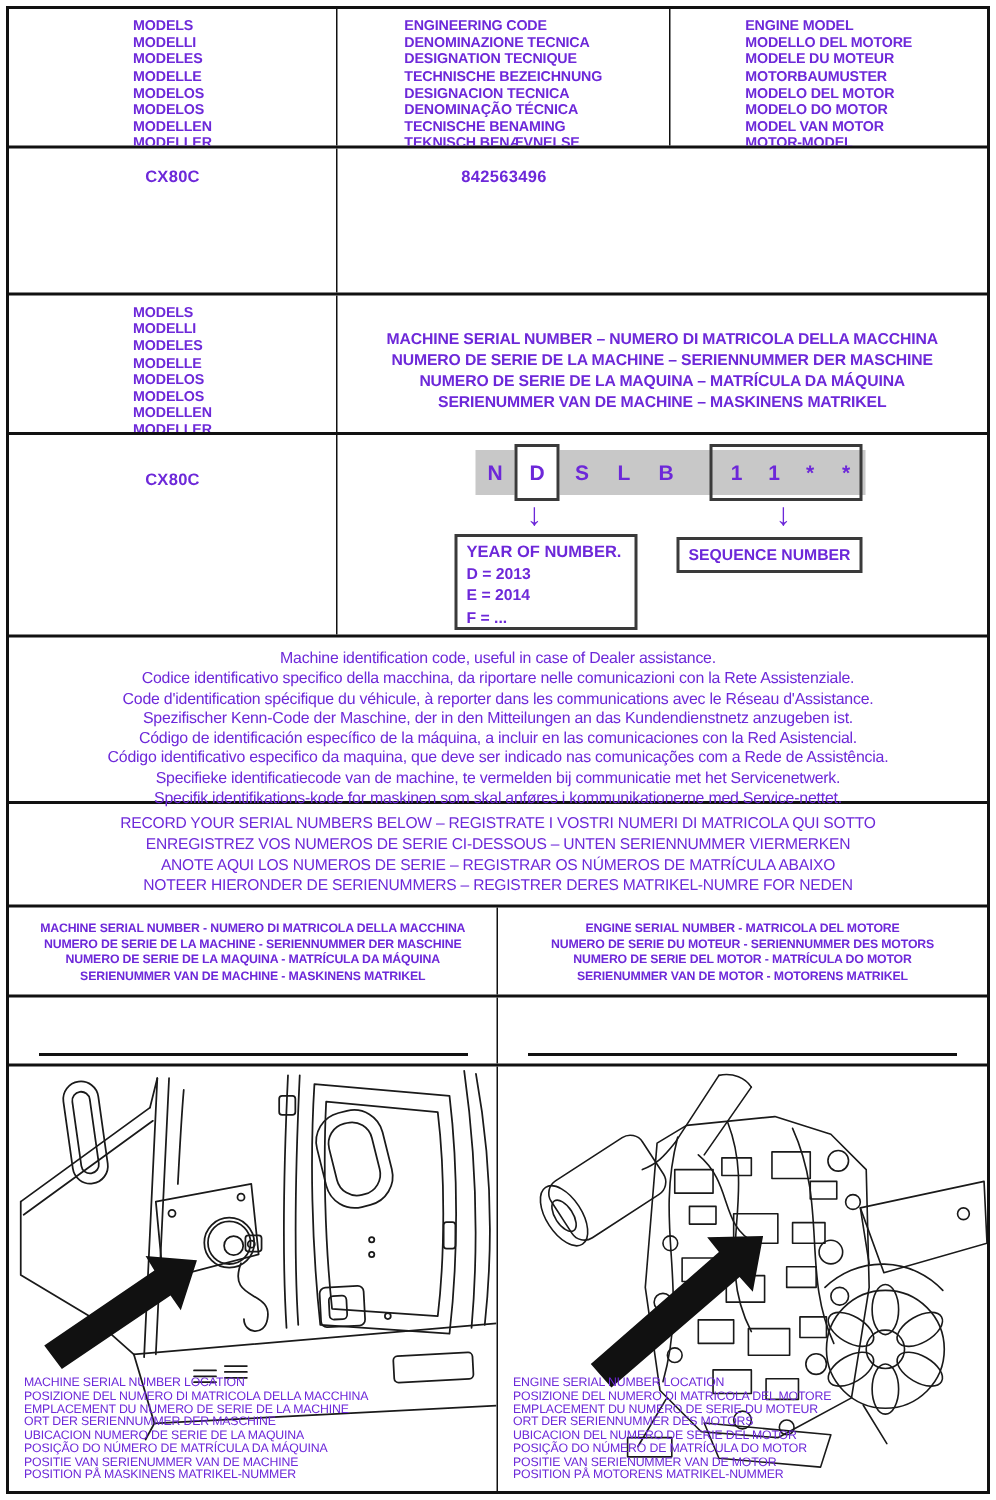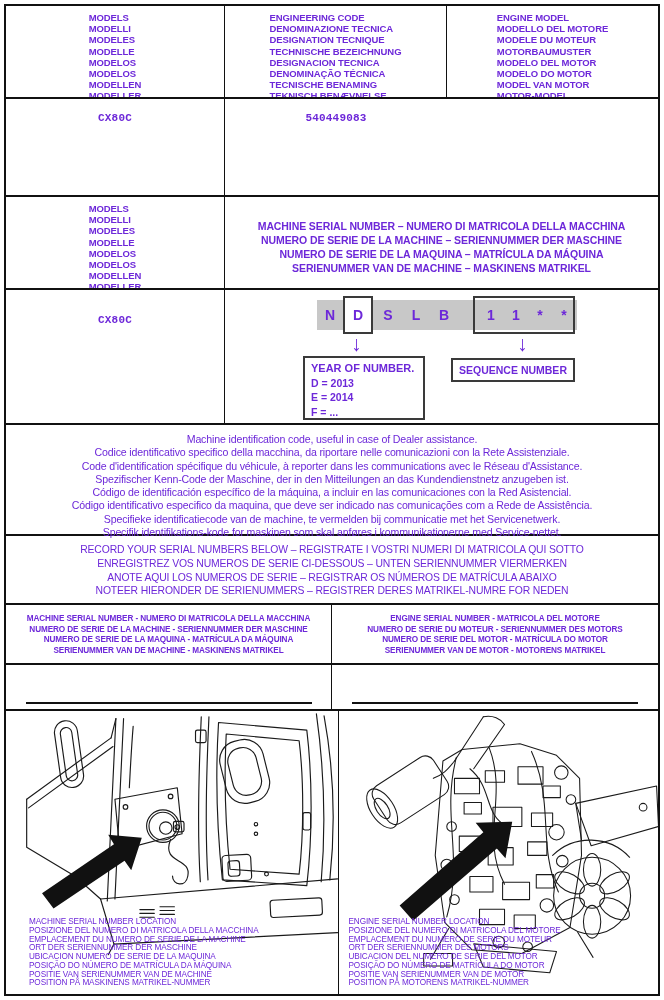--- a/index.html
+++ b/index.html
@@ -6,33 +6,33 @@
   .page{
     position:relative;width:664px;height:1000px;background:#fff;
     font-family:"Liberation Sans", sans-serif;color:#6d28d9;margin:0 auto;
     -webkit-font-smoothing:antialiased;
   }
   .sheet{
     position:absolute;left:4px;top:4px;right:4px;bottom:4px;
     border:2px solid #111;display:flex;flex-direction:column;
   }
   .sec{border-bottom:2px solid #111;box-sizing:border-box;}
-  .sec:last-child{border-bottom:none;flex:1;padding-left:13px;}
+  .sec:last-child{border-bottom:none;flex:1;}
   .g3{display:grid;grid-template-columns:219px 222px 1fr;}
   .g2{display:grid;grid-template-columns:219px 1fr;}
   .gh{display:grid;grid-template-columns:1fr 1fr;}
   .cell{box-sizing:border-box;border-right:1.5px solid #111;overflow:hidden;}
   .cell:last-child{border-right:none;}
   .center{text-align:center;}
   .listwrap{text-align:center;padding-top:6px;}
   .list{
     display:inline-block;text-align:left;font-size:9.5px;line-height:11.2px;
     font-weight:bold;letter-spacing:-0.1px;white-space:nowrap;
   }
-  .val{font-weight:bold;font-size:11px;padding-top:13px;letter-spacing:0.2px;font-family:Liberation Mono, monospace;}
+  .val{font-weight:bold;font-size:11px;padding-top:13px;letter-spacing:0.2px;}
   .bigtitle{
     font-weight:bold;font-size:10.5px;line-height:14px;text-align:center;
     padding-top:22px;letter-spacing:-0.1px;
   }
   .para{font-size:10.6px;line-height:13.3px;text-align:center;padding-top:8px;letter-spacing:-0.15px;}
   .para2{font-size:10.4px;line-height:13.8px;text-align:center;padding-top:7px;letter-spacing:-0.15px;}
   .smallhead{font-size:8.2px;line-height:10.6px;text-align:center;padding-top:9px;letter-spacing:-0.1px;}
   .writein{position:relative;}
   .writein .line{
     position:absolute;left:6%;right:6%;bottom:5px;border-bottom:2px solid #111;height:0;
@@ -81,21 +81,21 @@
       <div class="cell listwrap">
         <div class="list">ENGINEERING CODE<br>DENOMINAZIONE TECNICA<br>DESIGNATION TECNIQUE<br>TECHNISCHE BEZEICHNUNG<br>DESIGNACION TECNICA<br>DENOMINAÇÃO TÉCNICA<br>TECNISCHE BENAMING<br>TEKNISCH BENÆVNELSE</div>
       </div>
       <div class="cell listwrap">
         <div class="list">ENGINE MODEL<br>MODELLO DEL MOTORE<br>MODELE DU MOTEUR<br>MOTORBAUMUSTER<br>MODELO DEL MOTOR<br>MODELO DO MOTOR<br>MODEL VAN MOTOR<br>MOTOR-MODEL</div>
       </div>
     </div>
 
     <div class="sec g3" style="height:98px;">
       <div class="cell center val">CX80C</div>
-      <div class="cell center val">540449083</div>
+      <div class="cell center val">842563496</div>
     </div>
 
     <div class="sec g2" style="height:93px;">
       <div class="cell listwrap">
         <div class="list">MODELS<br>MODELLI<br>MODELES<br>MODELLE<br>MODELOS<br>MODELOS<br>MODELLEN<br>MODELLER</div>
       </div>
       <div class="cell bigtitle">MACHINE SERIAL NUMBER – NUMERO DI MATRICOLA DELLA MACCHINA<br>NUMERO DE SERIE DE LA MACHINE – SERIENNUMMER DER MASCHINE<br>NUMERO DE SERIE DE LA MAQUINA – MATRÍCULA DA MÁQUINA<br>SERIENUMMER VAN DE MACHINE – MASKINENS MATRIKEL</div>
     </div>
 
     <div class="sec g2" style="height:135px;">

